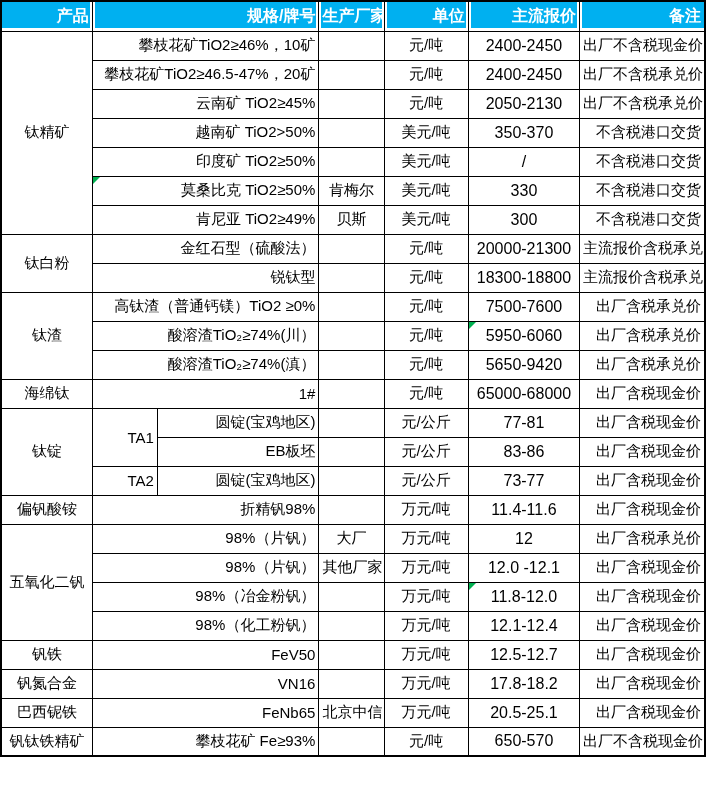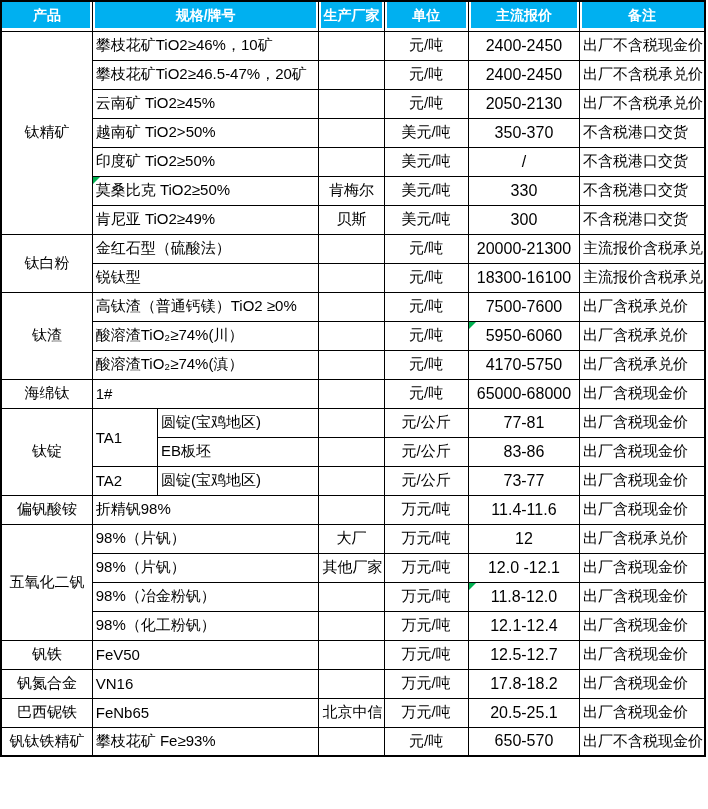--- a/index.html
+++ b/index.html
@@ -28,28 +28,28 @@
     overflow:hidden;
     vertical-align:middle;
     position:relative;
   }
   thead tr{height:30px;}
   tbody tr{height:29px;}
   th{
     background:var(--header-bg);
     color:var(--header-text);
     font-weight:bold;
-    font-size:14px;
-    text-align:center;
+    font-size:16px;
+    text-align:right;
     box-shadow:inset 2px 0 0 #fff, inset -2px 0 0 #fff, inset 0 -3px 0 #fff;
   }
   th:first-child{box-shadow:inset -2px 0 0 #fff, inset 0 -3px 0 #fff;}
   th:last-child{box-shadow:inset 2px 0 0 #fff, inset 0 -3px 0 #fff;}
   .col-product,.col-mfr,.col-unit,.col-price{text-align:center;}
-  .col-spec,.col-grade,.col-form,.col-note{text-align:left;}
+  .col-spec,.col-grade,.col-form,.col-note{text-align:right;}
   .col-price{font-size:16px;}
   .flag{
     position:absolute;top:0;left:0;width:0;height:0;
     border-top:7px solid var(--flag-green);
     border-right:7px solid transparent;
   }
 </style>
 </head>
 <body>
 
@@ -130,21 +130,21 @@
           <td class="col-spec" colspan="2">金红石型（硫酸法）</td>
           <td class="col-mfr"></td>
           <td class="col-unit">元/吨</td>
           <td class="col-price">20000-21300</td>
           <td class="col-note">主流报价含税承兑</td>
         </tr>
         <tr>
           <td class="col-spec" colspan="2">锐钛型</td>
           <td class="col-mfr"></td>
           <td class="col-unit">元/吨</td>
-          <td class="col-price">18300-16100</td>
+          <td class="col-price">18300-18800</td>
           <td class="col-note">主流报价含税承兑</td>
         </tr>
         <tr>
           <td class="col-product" rowspan="3">钛渣</td>
           <td class="col-spec" colspan="2">高钛渣（普通钙镁）TiO2 ≥0%</td>
           <td class="col-mfr"></td>
           <td class="col-unit">元/吨</td>
           <td class="col-price">7500-7600</td>
           <td class="col-note">出厂含税承兑价</td>
         </tr>
@@ -152,21 +152,21 @@
           <td class="col-spec" colspan="2">酸溶渣TiO₂≥74%(川）</td>
           <td class="col-mfr"></td>
           <td class="col-unit">元/吨</td>
           <td class="col-price"><i class="flag"></i>5950-6060</td>
           <td class="col-note">出厂含税承兑价</td>
         </tr>
         <tr>
           <td class="col-spec" colspan="2">酸溶渣TiO₂≥74%(滇）</td>
           <td class="col-mfr"></td>
           <td class="col-unit">元/吨</td>
-          <td class="col-price">4170-5750</td>
+          <td class="col-price">5650-9420</td>
           <td class="col-note">出厂含税承兑价</td>
         </tr>
         <tr>
           <td class="col-product">海绵钛</td>
           <td class="col-spec" colspan="2">1#</td>
           <td class="col-mfr"></td>
           <td class="col-unit">元/吨</td>
           <td class="col-price">65000-68000</td>
           <td class="col-note">出厂含税现金价</td>
         </tr>

